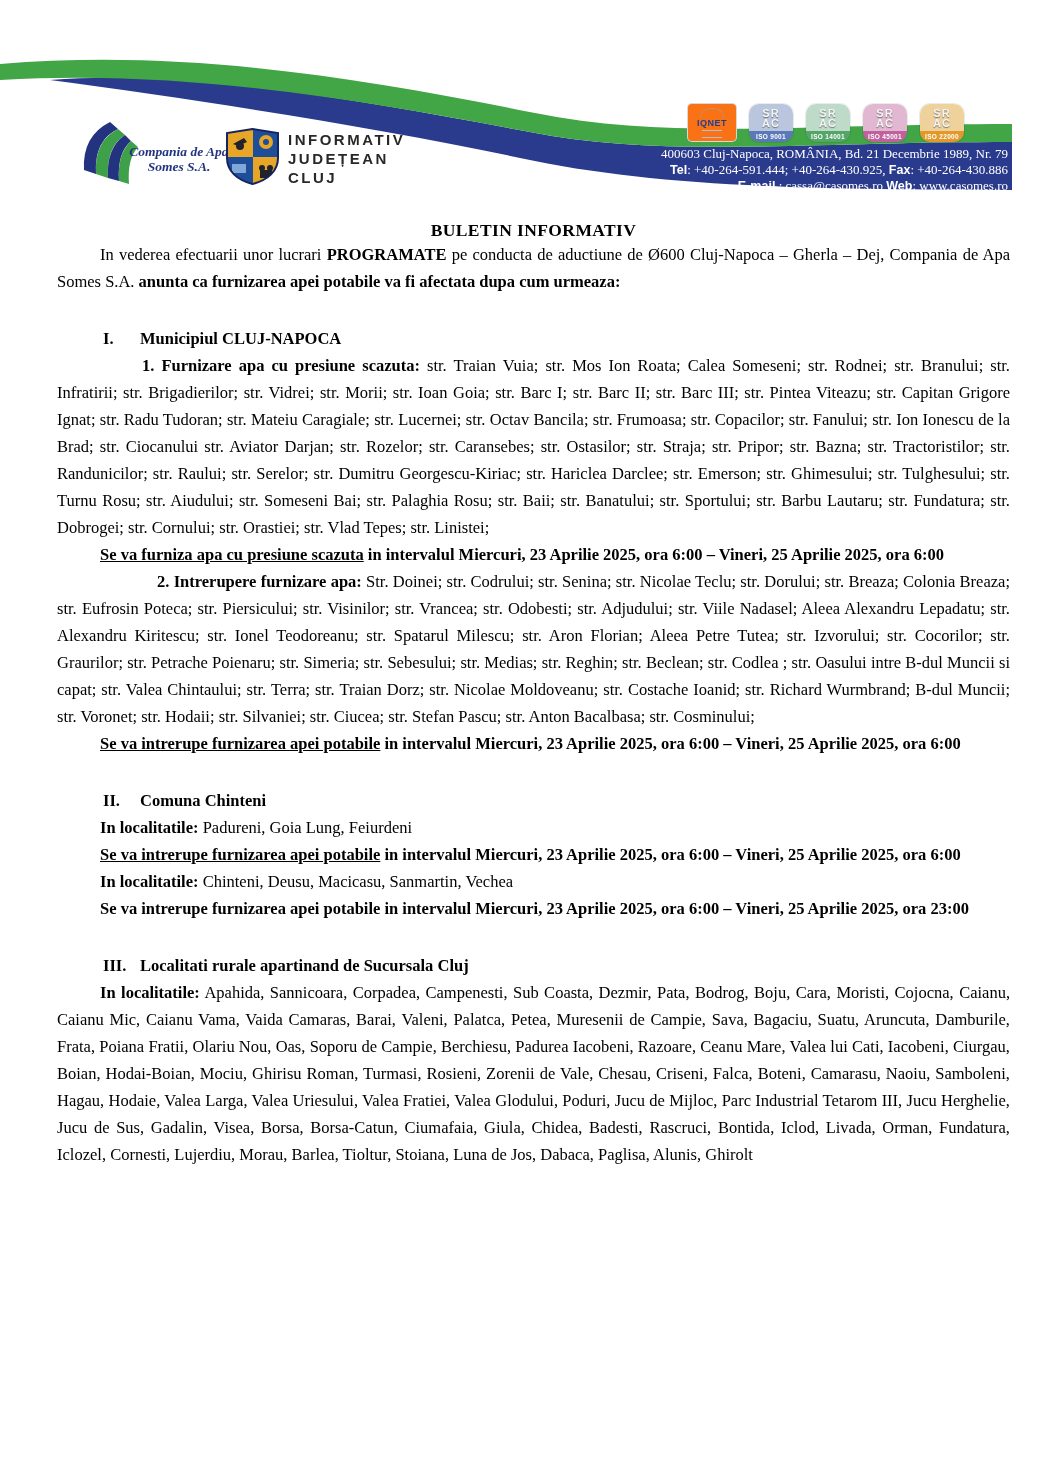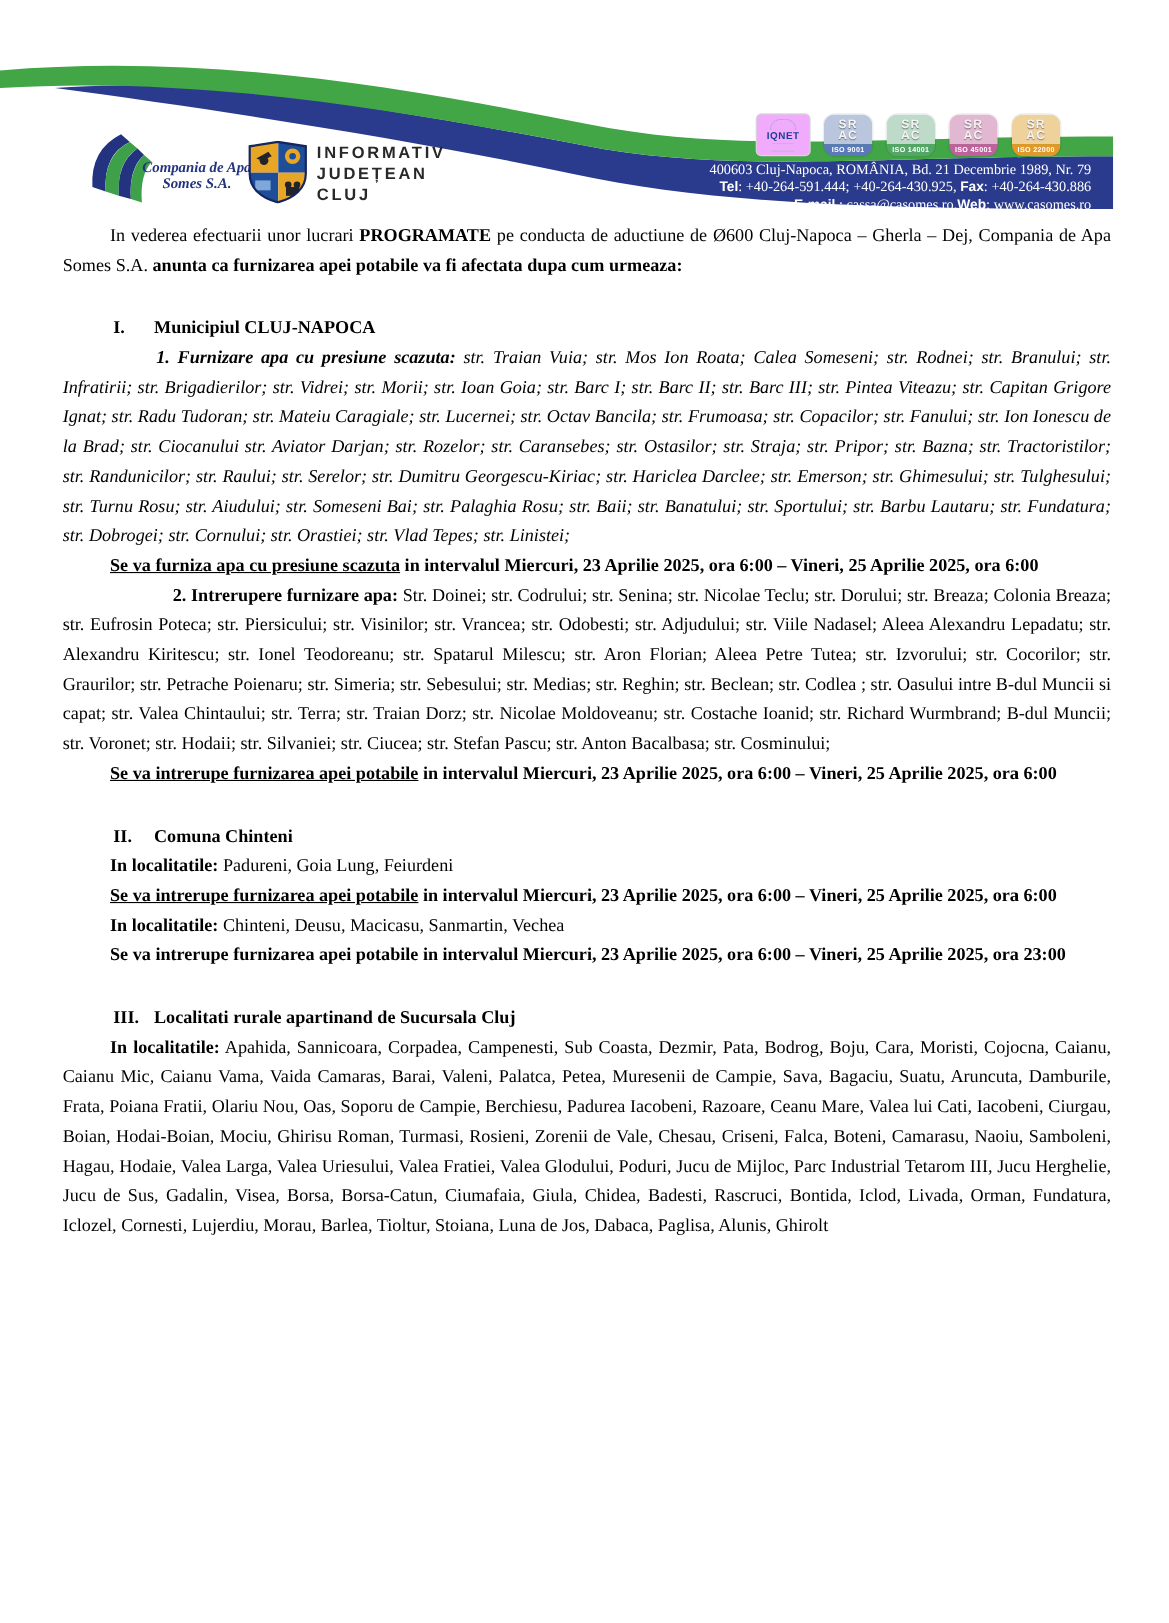--- a/index.html
+++ b/index.html
@@ -21,21 +21,21 @@
   .council{position:absolute;left:224px;top:127px;height:60px;}
   .council-shield{position:absolute;left:0;top:1px;}
   .council-name{
     position:absolute;left:64px;top:3px;
     font-family:"Liberation Sans", sans-serif;font-weight:bold;
     font-size:15px;line-height:19px;letter-spacing:2.5px;color:#282828;
     white-space:nowrap;
   }
   .badges{position:absolute;left:688px;top:104px;display:flex;gap:13px;align-items:flex-start;}
   .badge-iqnet{
-    width:48px;height:37px;background:#f0abfc;border-radius:4px;
+    width:48px;height:37px;background:#f97316;border-radius:4px;
     box-shadow:0 0 0 1px #d8d8d8;display:flex;flex-direction:column;
     align-items:center;justify-content:center;position:relative;
   }
   .badge-iqnet .arc{width:22px;height:9px;border:1.5px dotted #9aa6b8;border-bottom:none;
     border-radius:11px 11px 0 0;}
   .badge-iqnet .word{font-family:"Liberation Sans",sans-serif;font-weight:bold;
     font-size:9px;color:#1c3e94;letter-spacing:.5px;line-height:10px;}
   .badge-iqnet .sub{width:20px;height:6px;border-top:1px solid #b8bec8;
     border-bottom:1px solid #b8bec8;margin-top:2px;}
   .badge-sr{width:44px;height:38px;border-radius:10px;overflow:hidden;
@@ -45,36 +45,36 @@
     color:#f4f4f4;text-shadow:0 1px 1px rgba(60,60,60,.6);
     font-size:11px;line-height:10px;letter-spacing:1px;}
   .badge-sr .strip{height:11px;display:flex;align-items:center;justify-content:center;
     font-family:"Liberation Sans",sans-serif;font-size:6.5px;font-weight:bold;
     color:#ffffff;letter-spacing:.3px;}
   .bg9001 .top{background:#b9c6dd;} .bg9001 .strip{background:#5b79b8;}
   .bg14001 .top{background:#bedac8;} .bg14001 .strip{background:#53a667;}
   .bg45001 .top{background:#e2b7d1;} .bg45001 .strip{background:#c0619d;}
   .bg22000 .top{background:#efd19c;} .bg22000 .strip{background:#e2992a;}
   .contact{
-    position:absolute;left:572px;top:146px;width:420px;text-align:right;
+    position:absolute;left:588px;top:146px;width:420px;text-align:right;
     font-size:13px;line-height:15.5px;color:#ffffff;
     font-family:"Liberation Serif", serif;
   }
   .contact b{font-family:"Liberation Sans",sans-serif;font-size:12.5px;}
   
   .doc{margin:0 53px 0 57px;}
   .doc-title{
     text-align:center;font-size:17.5px;font-weight:bold;
     letter-spacing:.4px;margin:20px 0 0 0;
   }
   p{margin:0;font-size:16.5px;line-height:27px;text-align:justify;}
   .mt{}
   .mt2{margin-top:30px;}
   .ind{text-indent:43px;}
-  .ind-n1{text-indent:85px;font-style:italic;}
+  .ind-n1{text-indent:85px;}
   .ind-n2{text-indent:100px;}
   .b{font-weight:bold;}
   .u{text-decoration:underline;}
   .sec-head{margin-top:30px;font-weight:bold;font-size:16.5px;line-height:27px;
     padding-left:46px;}
   .sec-num{display:inline-block;min-width:37px;}
 </style>
 </head>
 <body>
 
@@ -167,20 +167,21 @@
 
   <div class="contact">
     <div>400603 Cluj-Napoca, ROMÂNIA, Bd. 21 Decembrie 1989, Nr. 79</div>
     <div><b>Tel</b><span>: +40-264-591.444; +40-264-430.925, </span><b>Fax</b><span>: +40-264-430.886</span></div>
     <div><b>E-mail</b><span> : cassa@casomes.ro,</span><b>Web</b><span>: www.casomes.ro</span></div>
   </div>
 </div>
 
 <div class="doc">
 
+  <div class="doc-title">BULETIN INFORMATIV</div>
 
   <p class="mt ind"><span>In vederea efectuarii unor lucrari </span><span class="b">PROGRAMATE</span><span> pe conducta de aductiune de Ø600 Cluj-Napoca – Gherla – Dej, Compania de Apa Somes S.A. </span><span class="b">anunta ca furnizarea apei potabile va fi afectata dupa cum urmeaza:</span></p>
 
   <div class="sec-head"><span class="sec-num">I.</span><span>Municipiul CLUJ-NAPOCA</span></div>
 
   <p class="mt ind-n1"><span class="b">1. Furnizare apa cu presiune scazuta:</span><span> str. Traian Vuia; str. Mos Ion Roata; Calea Someseni; str. Rodnei; str. Branului; str. Infratirii; str. Brigadierilor; str. Vidrei; str. Morii; str. Ioan Goia; str. Barc I; str. Barc II; str. Barc III; str. Pintea Viteazu; str. Capitan Grigore Ignat; str. Radu Tudoran; str. Mateiu Caragiale; str. Lucernei; str. Octav Bancila; str. Frumoasa; str. Copacilor; str. Fanului; str. Ion Ionescu de la Brad; str. Ciocanului str. Aviator Darjan; str. Rozelor; str. Caransebes; str. Ostasilor; str. Straja; str. Pripor; str. Bazna; str. Tractoristilor; str. Randunicilor; str. Raului; str. Serelor; str. Dumitru Georgescu-Kiriac; str. Hariclea Darclee; str. Emerson; str. Ghimesului; str. Tulghesului; str. Turnu Rosu; str. Aiudului; str. Someseni Bai; str. Palaghia Rosu; str. Baii; str. Banatului; str. Sportului; str. Barbu Lautaru; str. Fundatura; str. Dobrogei; str. Cornului; str. Orastiei; str. Vlad Tepes; str. Linistei;</span></p>
 
   <p class="ind b"><span class="u">Se va furniza apa cu presiune scazuta</span><span> in intervalul Miercuri, 23 Aprilie 2025, ora 6:00 – Vineri, 25 Aprilie 2025, ora 6:00</span></p>
 
   <p class="mt ind-n2"><span class="b">2. Intrerupere furnizare apa:</span><span> Str. Doinei; str. Codrului; str. Senina; str. Nicolae Teclu; str. Dorului; str. Breaza; Colonia Breaza; str. Eufrosin Poteca; str. Piersicului; str. Visinilor; str. Vrancea; str. Odobesti; str. Adjudului; str. Viile Nadasel; Aleea Alexandru Lepadatu; str. Alexandru Kiritescu; str. Ionel Teodoreanu; str. Spatarul Milescu; str. Aron Florian; Aleea Petre Tutea; str. Izvorului; str. Cocorilor; str. Graurilor; str. Petrache Poienaru; str. Simeria; str. Sebesului; str. Medias; str. Reghin; str. Beclean; str. Codlea ; str. Oasului intre B-dul Muncii si capat; str. Valea Chintaului; str. Terra; str. Traian Dorz; str. Nicolae Moldoveanu; str. Costache Ioanid; str. Richard Wurmbrand; B-dul Muncii; str. Voronet; str. Hodaii; str. Silvaniei; str. Ciucea; str. Stefan Pascu; str. Anton Bacalbasa; str. Cosminului;</span></p>

